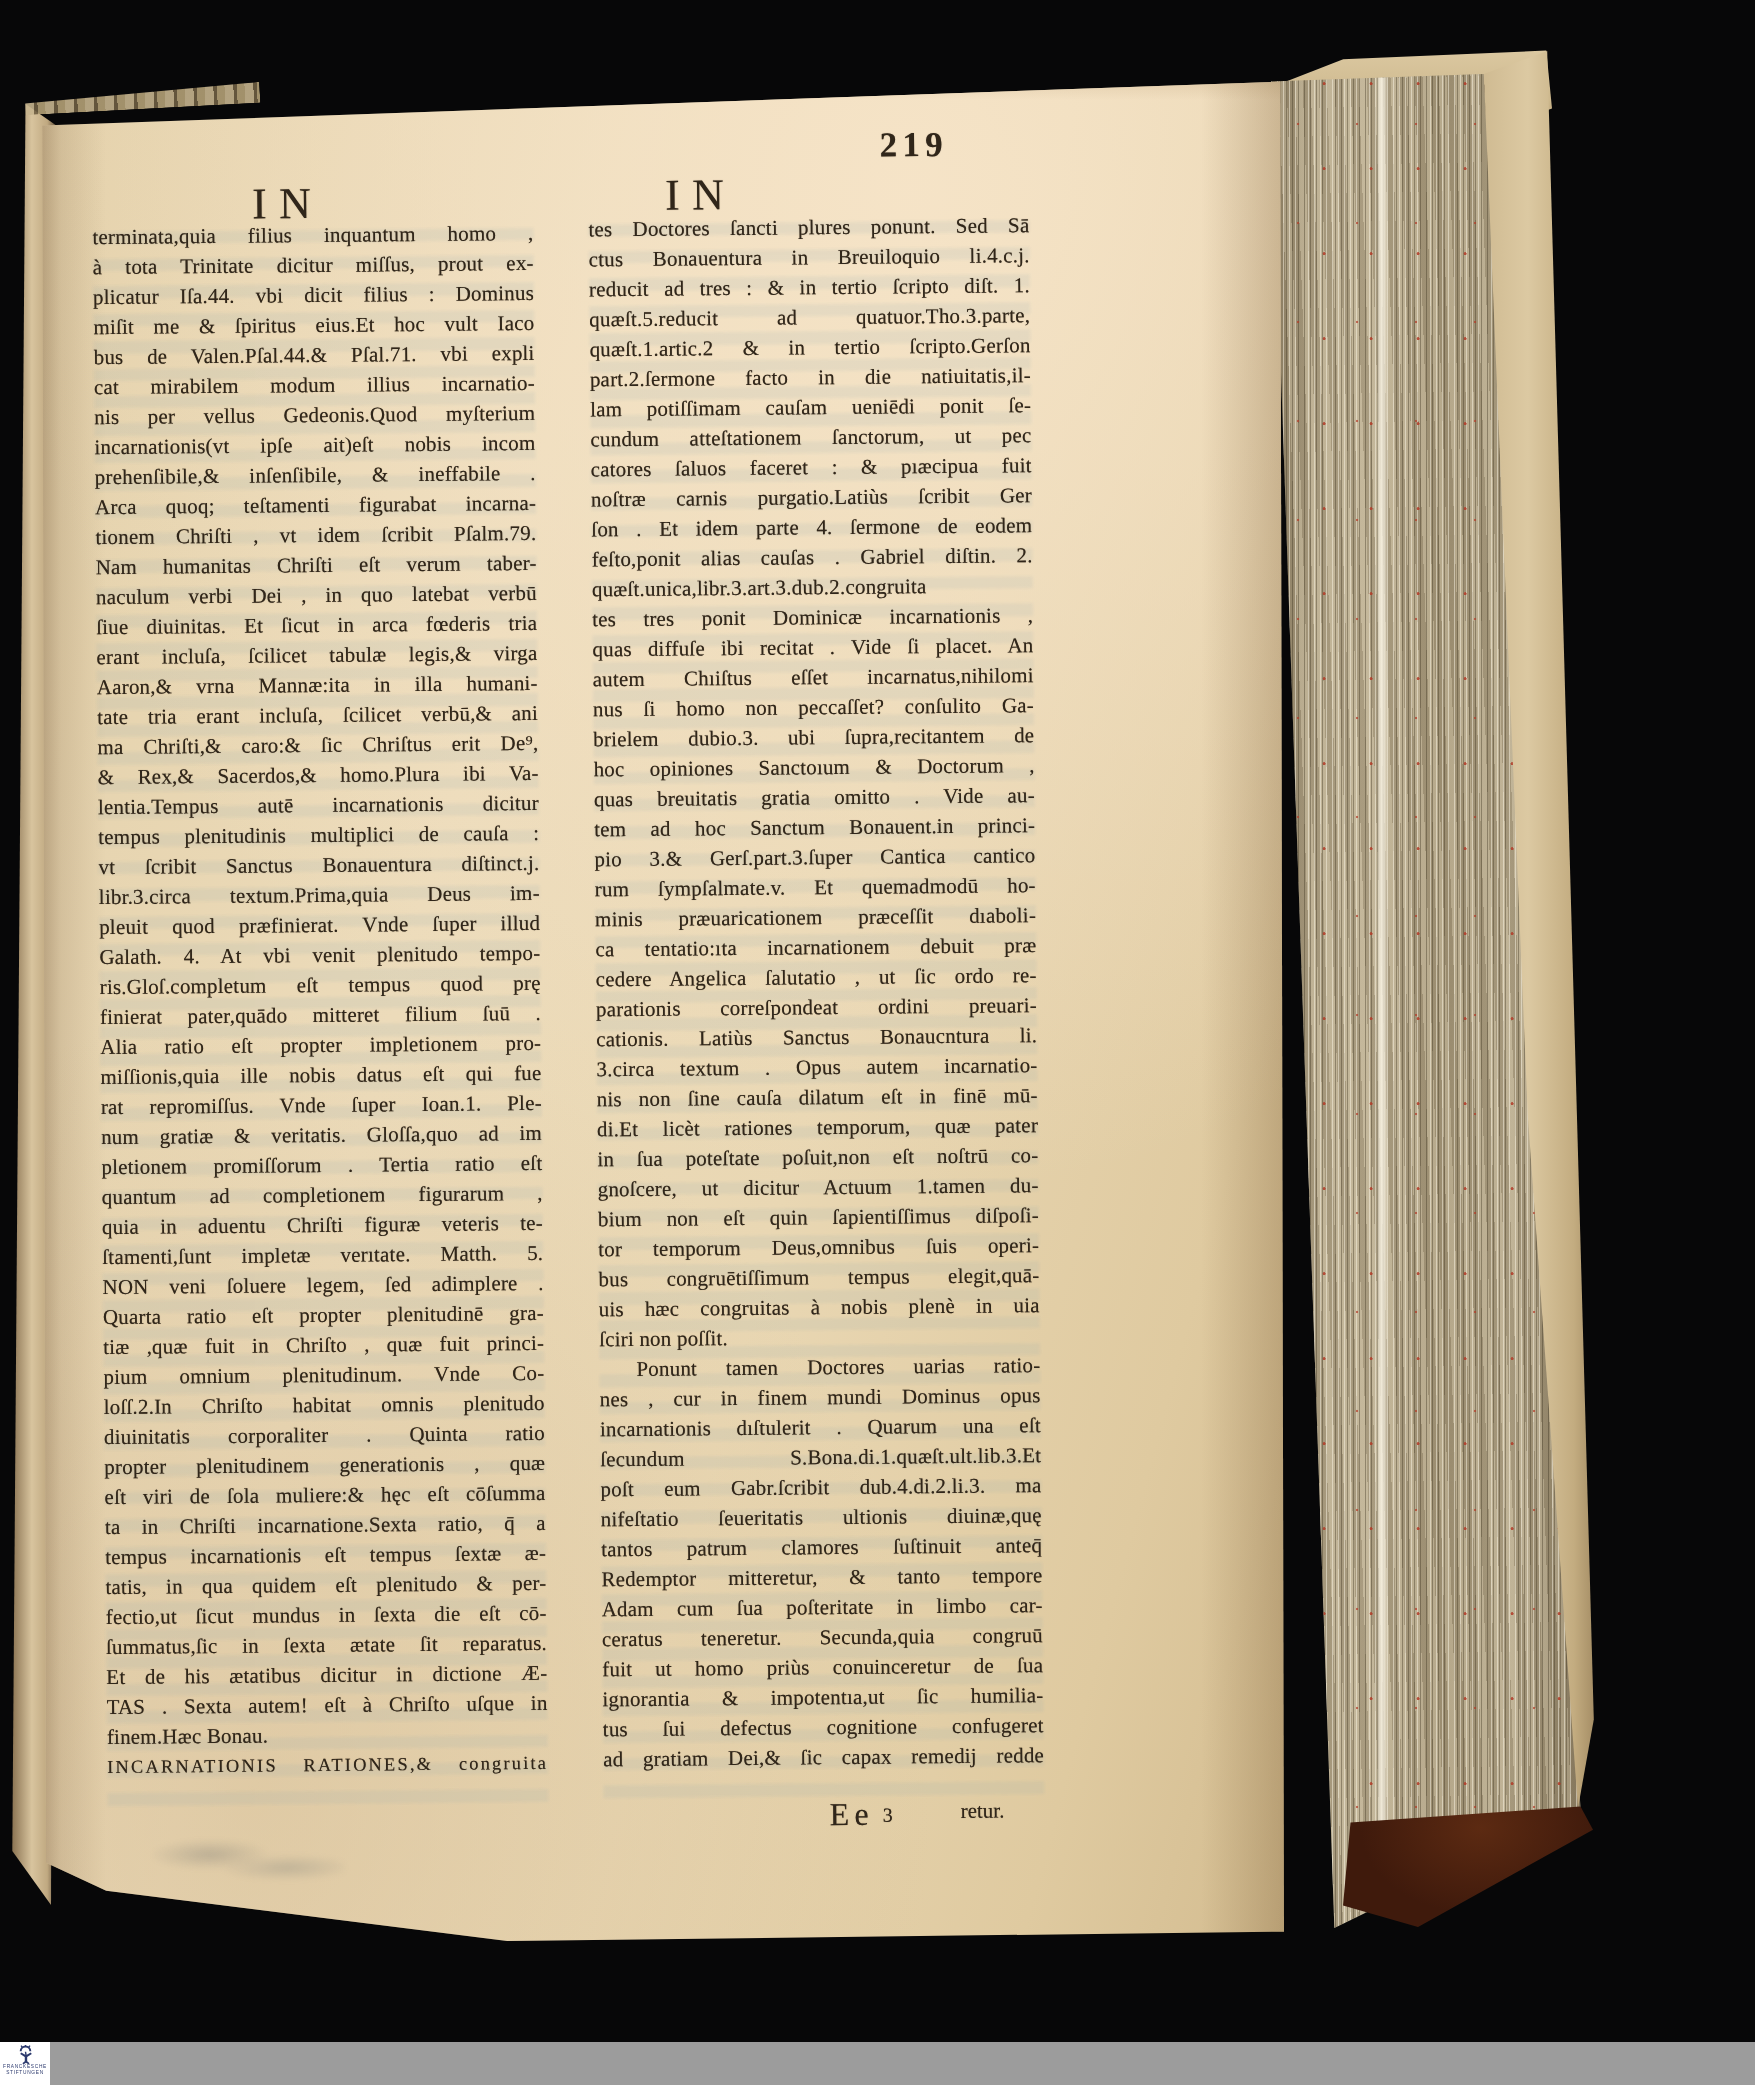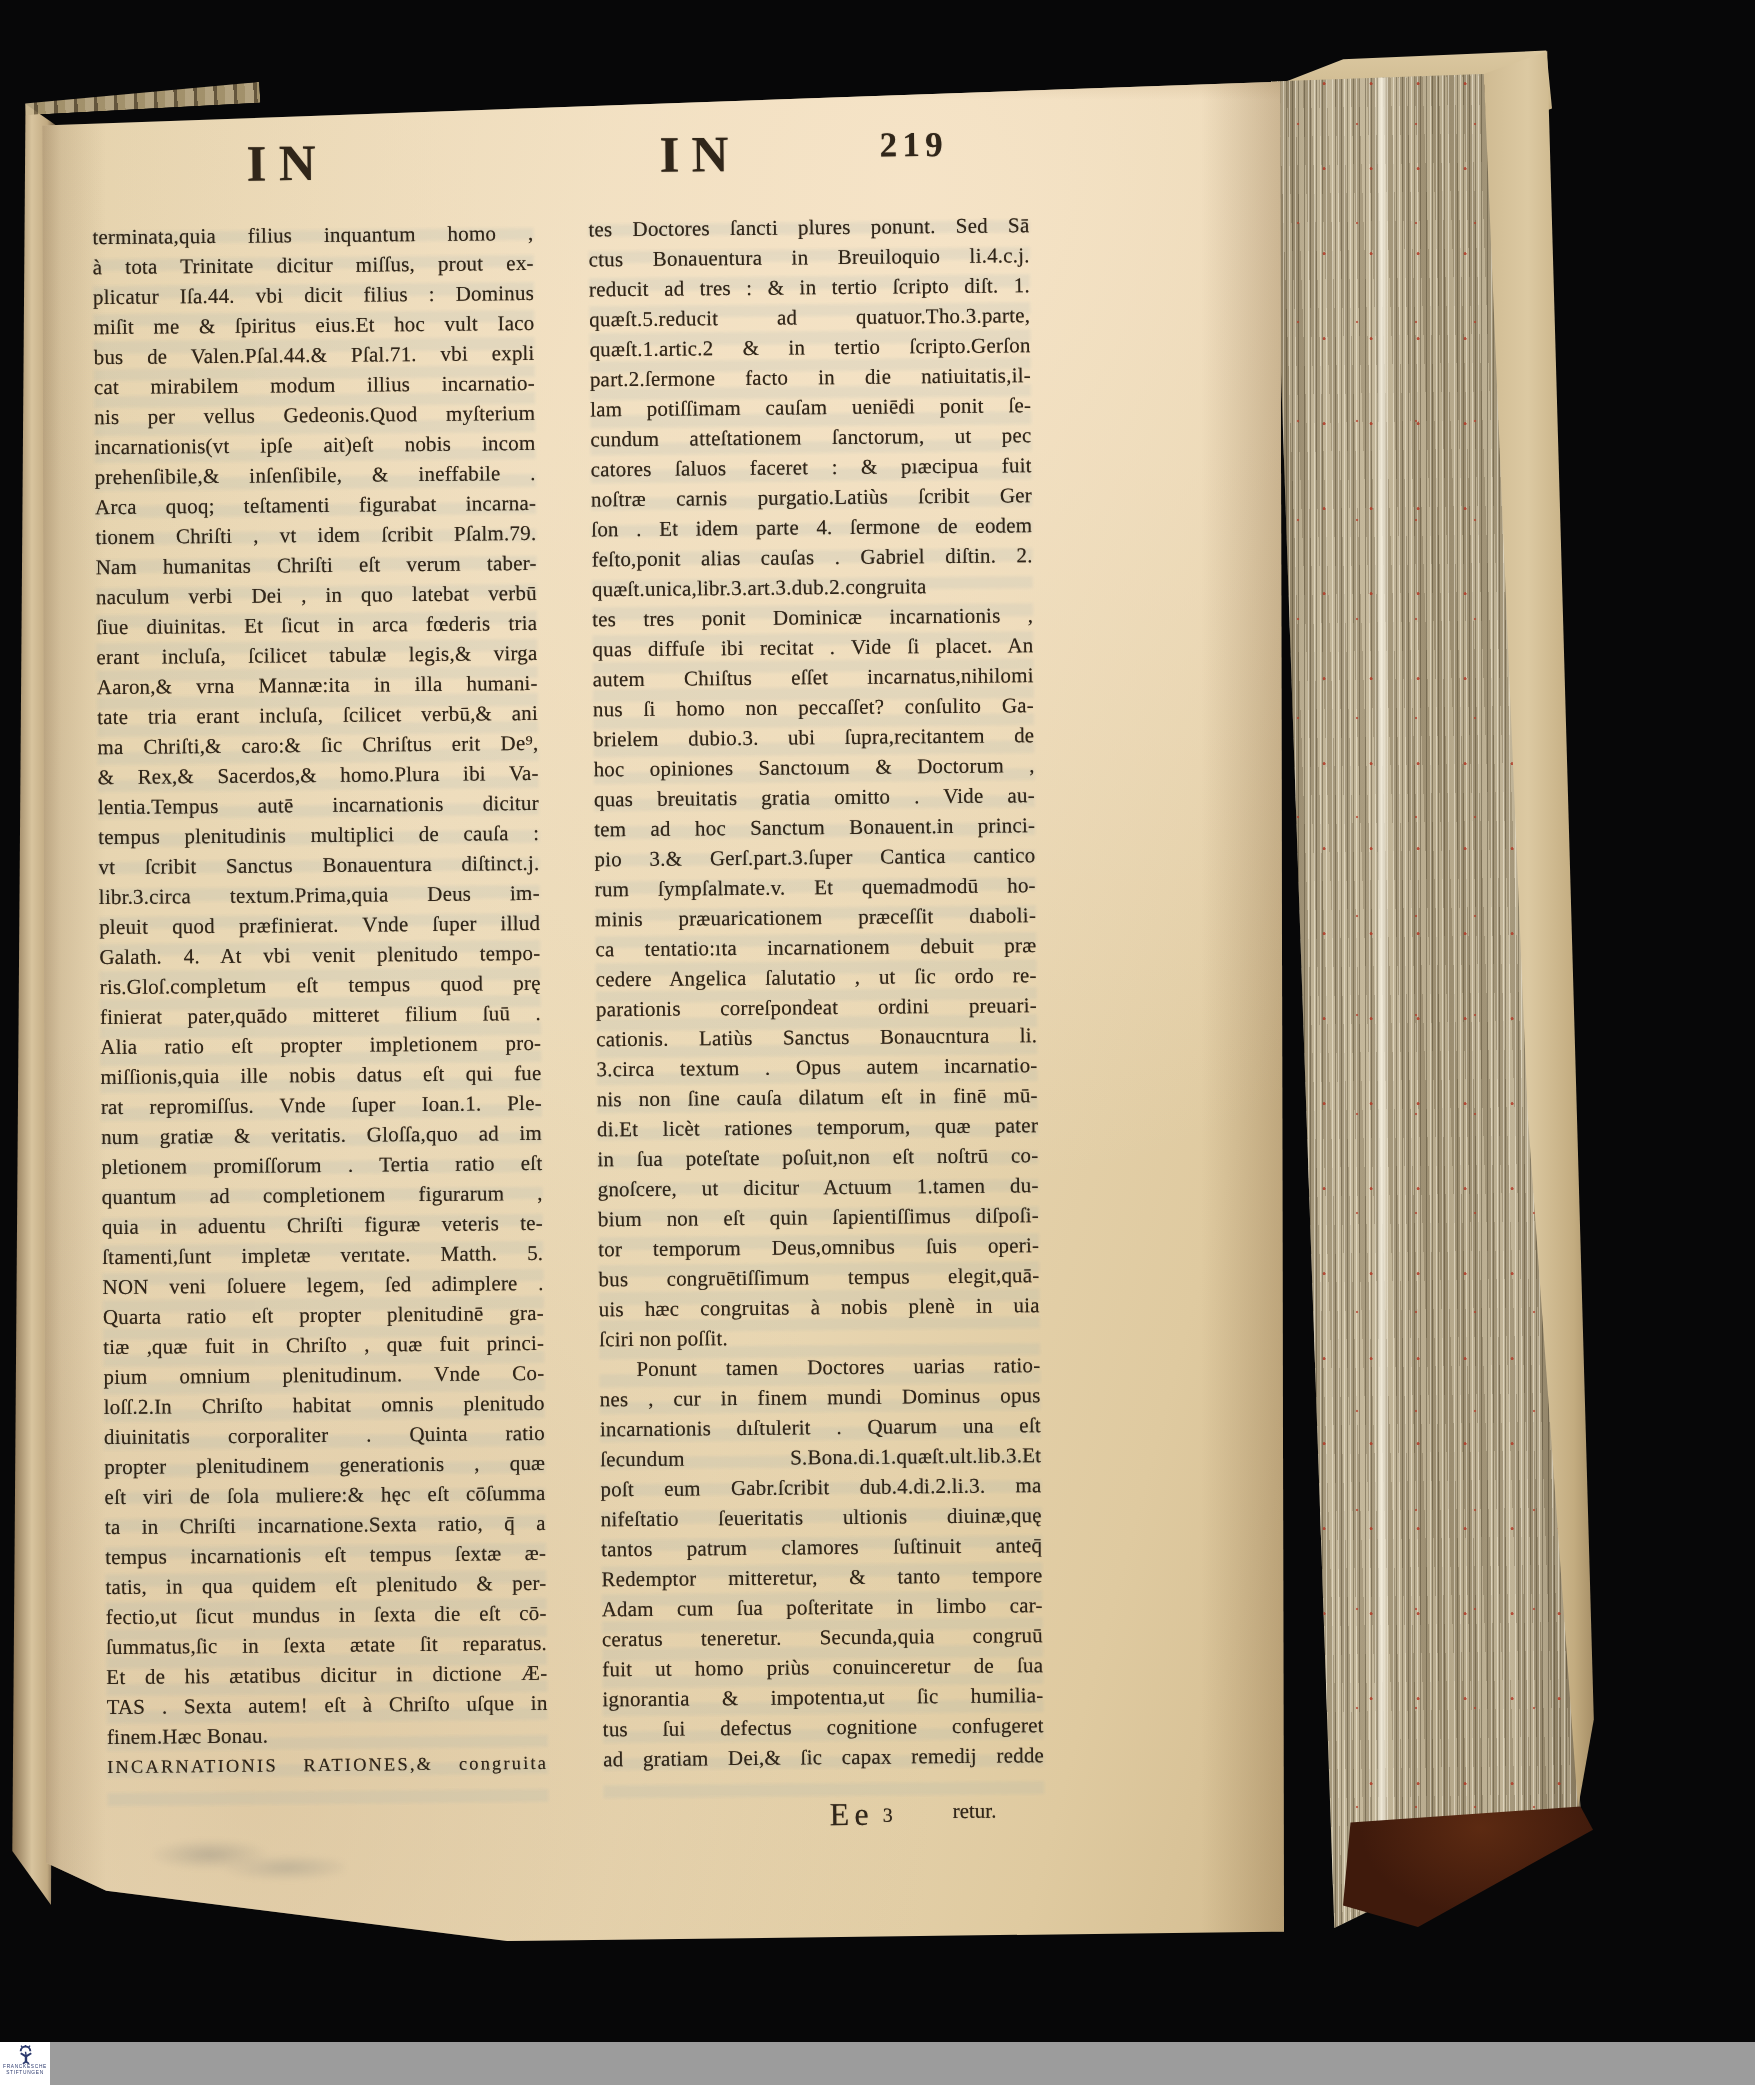--- a/index.html
+++ b/index.html
@@ -47,40 +47,40 @@
       radial-gradient(90% 70% at 18% 92%, rgba(208,182,140,.45), transparent 60%),
       linear-gradient(105deg,#e3d0a9,#ecdbba 35%,#e9d7b3 60%,#dfcaa0 85%,#d3bc90);}
   .page .spine-shadow{position:absolute;inset:0;pointer-events:none;
     background:linear-gradient(90deg, rgba(96,66,34,.45), rgba(96,66,34,.14) 30px, rgba(0,0,0,0) 75px);}
   .page .edge-shadow{position:absolute;inset:0;pointer-events:none;
     background:linear-gradient(270deg, rgba(118,88,48,.30), rgba(0,0,0,0) 83px),
                linear-gradient(180deg, rgba(150,115,70,.18), rgba(0,0,0,0) 23px);}
 
   .textlayer{position:absolute;inset:0;transform:rotate(-.55deg);transform-origin:48% 45%;color:#30261a;}
 
-  .runtitle{position:absolute;font-size:51px;font-weight:700;letter-spacing:12.3px;text-align:center;
-    text-shadow:0 0 0.9px rgba(40,28,12,.55);}
+  .runtitle{position:absolute;font-size:44px;font-weight:400;letter-spacing:12.3px;text-align:center;
+    text-shadow:0 0 0.9px rgba(40,28,12,.55);margin-top:44px;}
   .pagenum{position:absolute;font-size:35px;font-weight:700;letter-spacing:5.3px;
     text-shadow:0 0 0.9px rgba(40,28,12,.5);}
 
   .col{position:absolute;width:441px;font-size:21px;}
   .line{height:30px;line-height:30px;overflow:hidden;white-space:nowrap;
     text-align:justify;text-align-last:justify;letter-spacing:0.2px;
     text-shadow:0 0 0.7px rgba(46,34,16,.6);}
   .line.short{text-align-last:left;}
   .line.ind{padding-left:37px;}
   .line.sc{font-size:18.4px;letter-spacing:2.2px;}
 
   .ghost{position:absolute;width:441px;pointer-events:none;opacity:.9;filter:blur(1.8px);
     background:repeating-linear-gradient(180deg, rgba(142,164,174,.15) 2.6px, rgba(142,164,174,.15) 15px, transparent 15px, transparent 30px);}
 
   .sig-row{position:absolute;height:40px;}
   .sig-mark{position:absolute;left:226px;top:0;font-size:32px;letter-spacing:5.3px;text-shadow:0 0 0.7px rgba(46,34,16,.6);}
   .sig-num{position:absolute;left:279px;top:8px;font-size:20px;text-shadow:0 0 0.7px rgba(46,34,16,.6);}
-  .catchword{position:absolute;left:349px;top:3.5px;font-size:21px;text-shadow:0 0 0.7px rgba(46,34,16,.6);}
+  .catchword{position:absolute;left:357px;top:3.5px;font-size:21px;text-shadow:0 0 0.7px rgba(46,34,16,.6);}
 
   .ink-bleed{position:absolute;left:112px;top:1751px;width:193px;height:56px;opacity:.35;filter:blur(2.6px);
     background:radial-gradient(45% 40% at 30% 40%, #7c7c74, transparent 70%),
                radial-gradient(50% 35% at 70% 65%, #8a897f, transparent 70%);}
 
   
   .bottom-bar{position:absolute;left:0;top:2042px;width:1756px;height:44px;background:#9c9c9c;}
   .watermark{position:absolute;left:0;top:2042px;width:50px;height:44px;background:#ffffff;
     display:flex;flex-direction:column;align-items:center;justify-content:flex-start;padding-top:2.6px;box-sizing:border-box;}
   .wm-text{font-family:"Liberation Sans","DejaVu Sans",sans-serif;font-size:4.8px;letter-spacing:0.7px;

